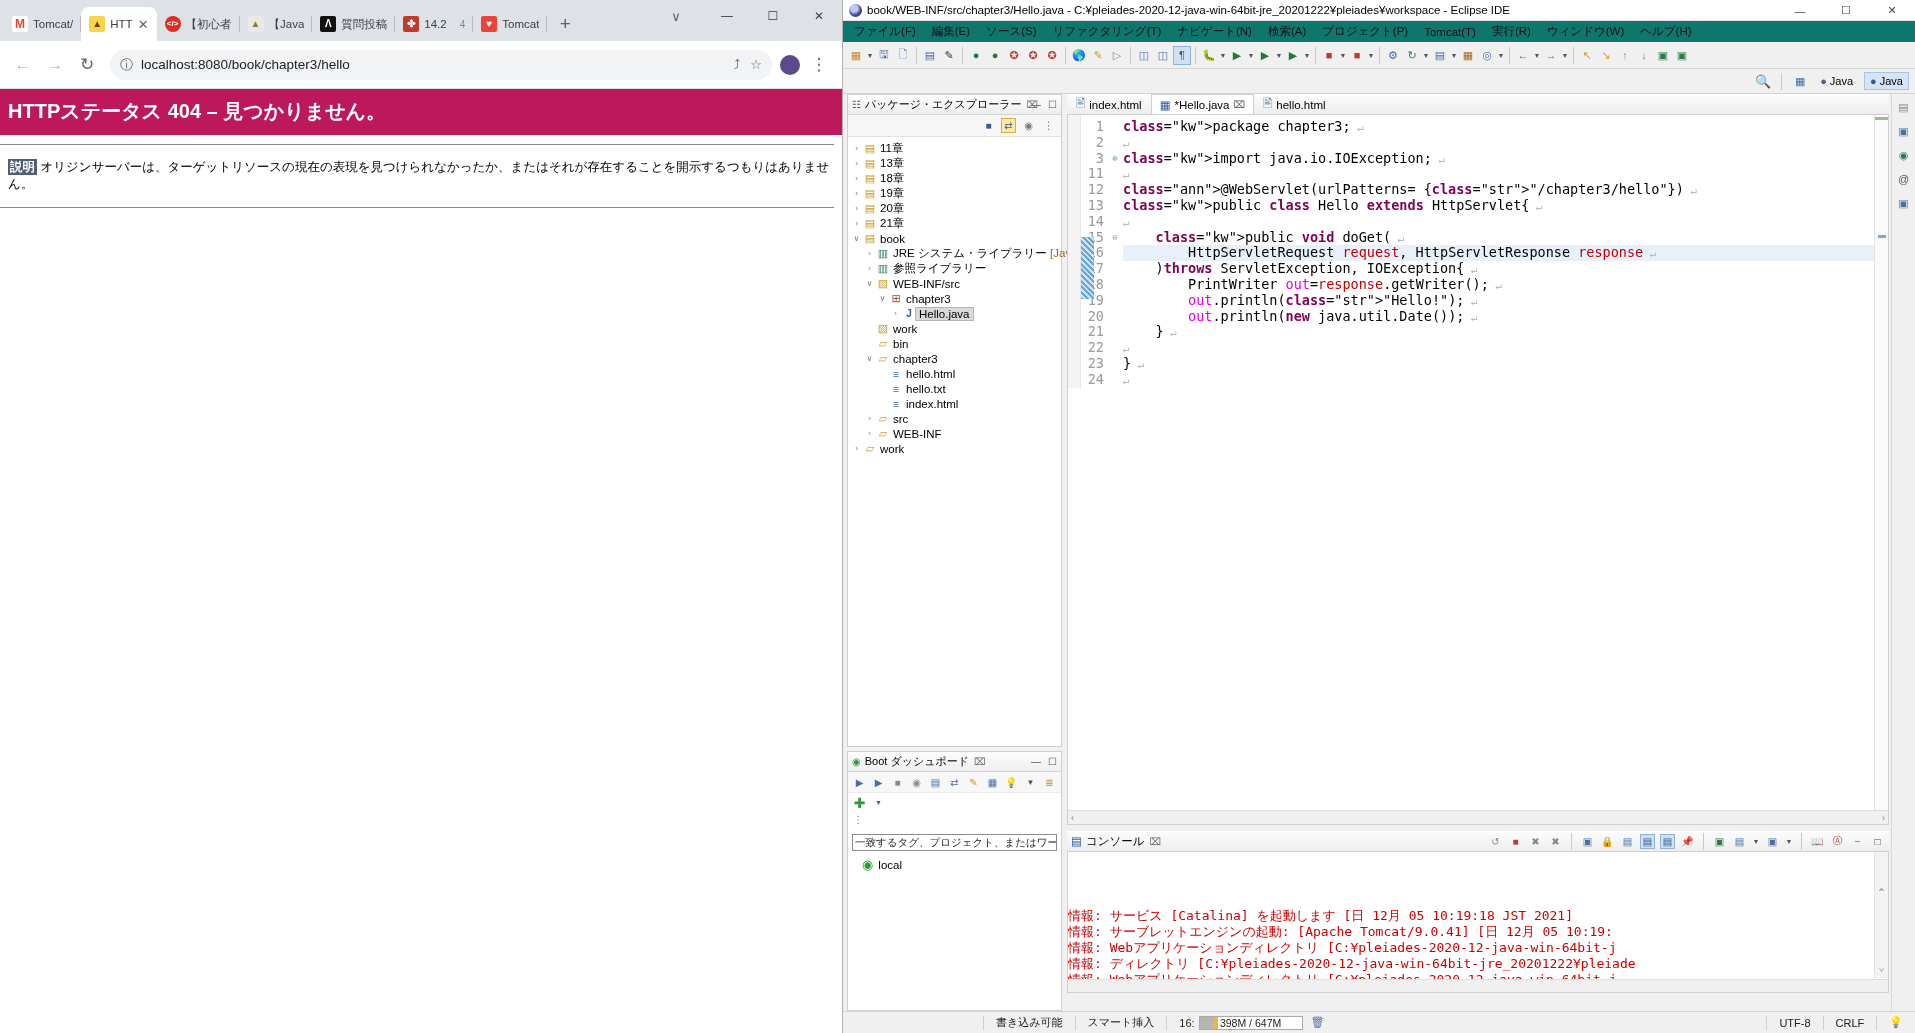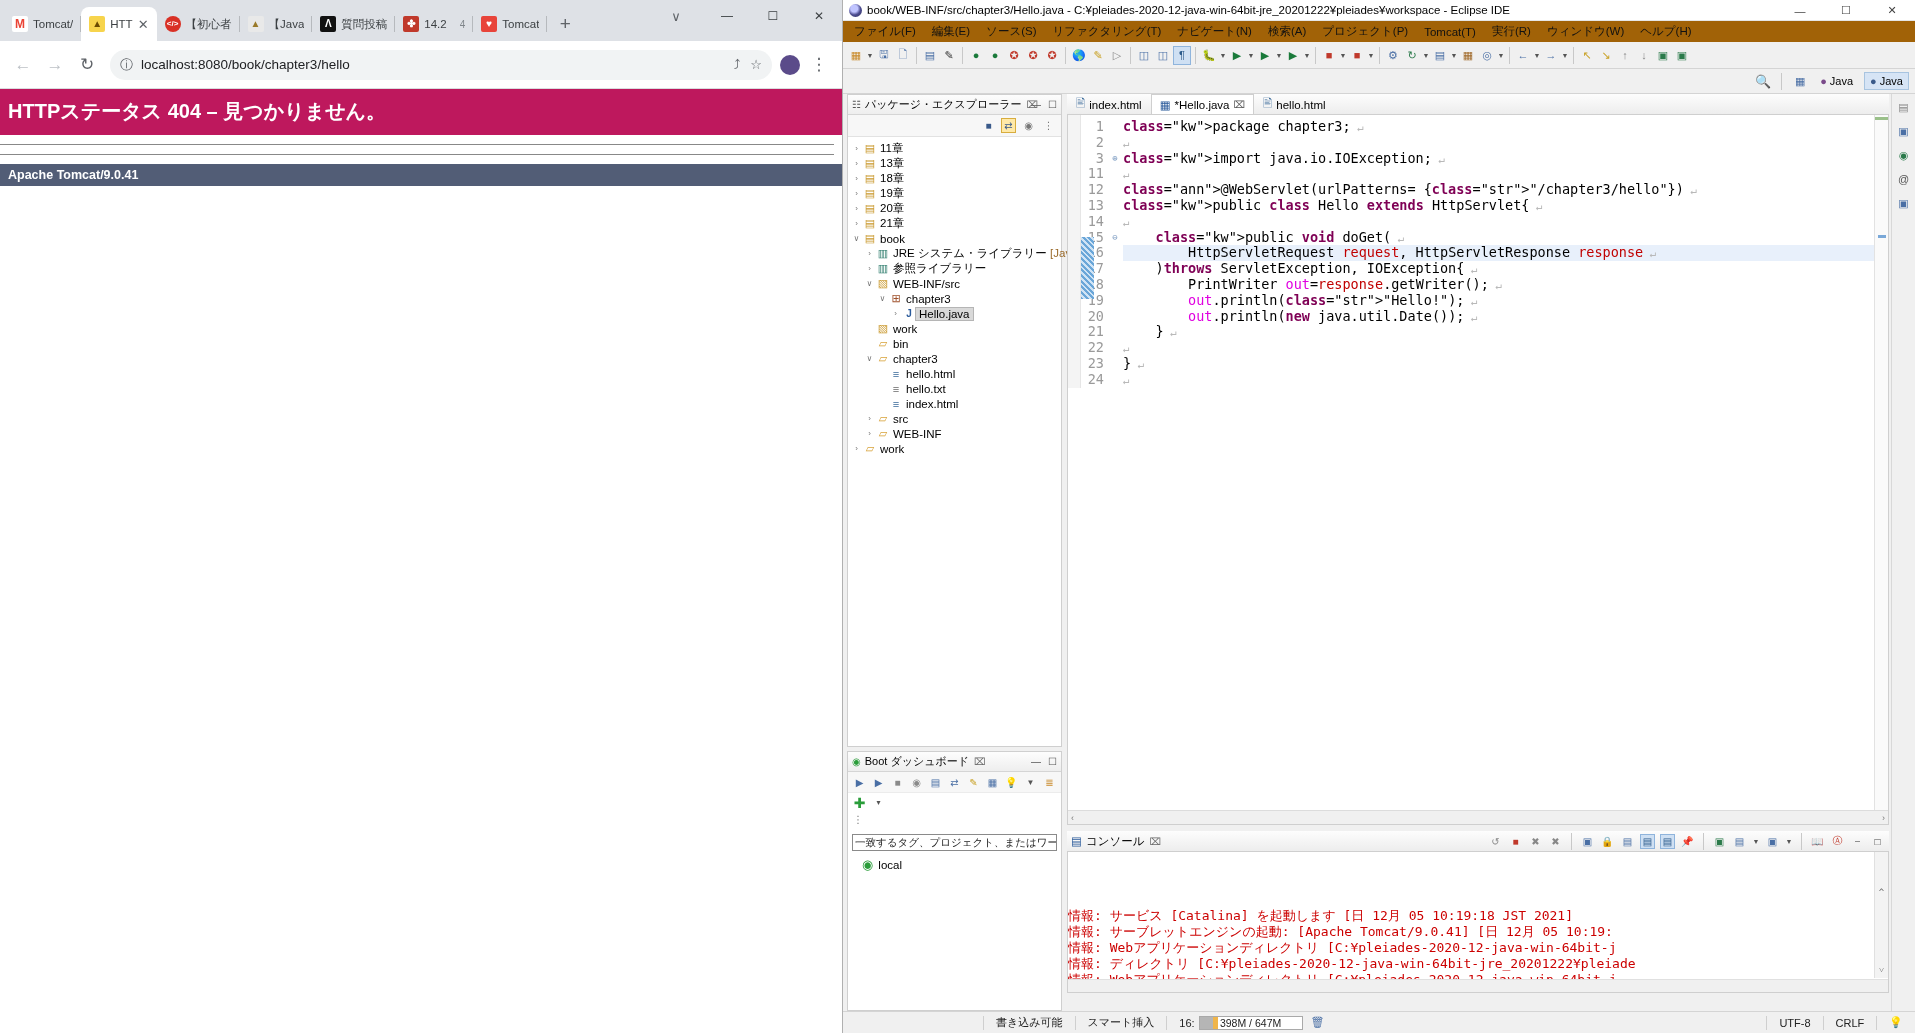--- a/index.html
+++ b/index.html
@@ -92,21 +92,21 @@
   }
   .ec-titlebar .tb-icon {
     width:13px;height:13px;border-radius:50%;
     background:radial-gradient(circle at 40% 35%, #c0c4ff 0 30%, #4d4d8f 55%, #2c2c5c 100%);
     margin-right:5px; flex:0 0 13px;
   }
   .ec-wincontrols { position:absolute; right:0; top:0; display:flex; height:21px; }
   .ec-wincontrols div { width:46px; display:flex; align-items:center; justify-content:center;
     font-size:11px; color:#444; }
   .ec-menubar {
-    height:21px; background:#a16207; display:flex; align-items:center;
+    height:21px; background:#0f766e; display:flex; align-items:center;
     font-size:11.5px; color:#111; padding-left:8px; gap:10px;
   }
   .ec-menubar span { padding:1px 3px; white-space:nowrap; }
   .ec-toolbar {
     height:27px; background:#f0f0f0; border-bottom:1px solid #d4d4d4;
     display:flex; align-items:center; padding:0 4px; gap:1px; overflow:hidden;
   }
   .tbi { width:18px;height:19px; display:flex;align-items:center;justify-content:center;
     font-size:11px; color:#3a3a3a; }
   .tbsep { width:1px;height:17px;background:#c8c8c8;margin:0 3px; }
@@ -281,22 +281,25 @@
     </div>
     <div class="tb-right">
       <div class="avatar-circle"></div>
       <div class="navbtn">⋮</div>
     </div>
   </div>
 
   <div class="page-body">
     <div class="err-banner">HTTPステータス 404 – 見つかりません。</div>
     <hr class="hr-thin">
+    <p class="err-p">
+      <b>説明</b>
+      <span>オリジンサーバーは、ターゲットリソースの現在の表現を見つけられなかったか、またはそれが存在することを開示するつもりはありません。</span>
+    </p>
     <hr class="hr-thin">
-    <div class="tomcat-footer">Apache Tomcat/9.0.41</div>
   </div>
 </div>
 
 <div id="eclipse">
 
   <div class="ec-titlebar">
     <span class="tb-icon"></span>
     <span>book/WEB-INF/src/chapter3/Hello.java - C:¥pleiades-2020-12-java-win-64bit-jre_20201222¥pleiades¥workspace - Eclipse IDE</span>
     <div class="ec-wincontrols">
       <div>—</div>

